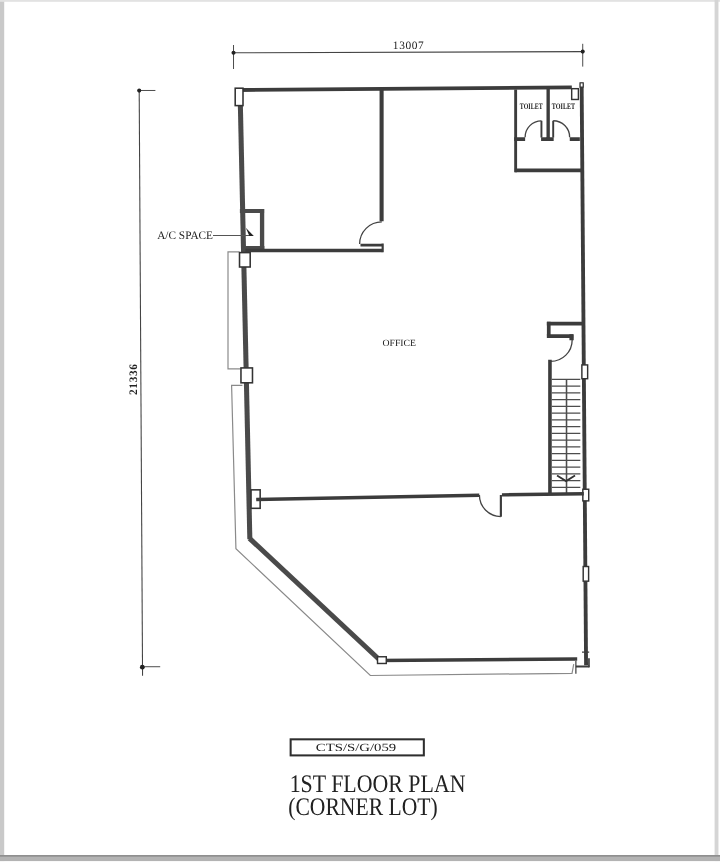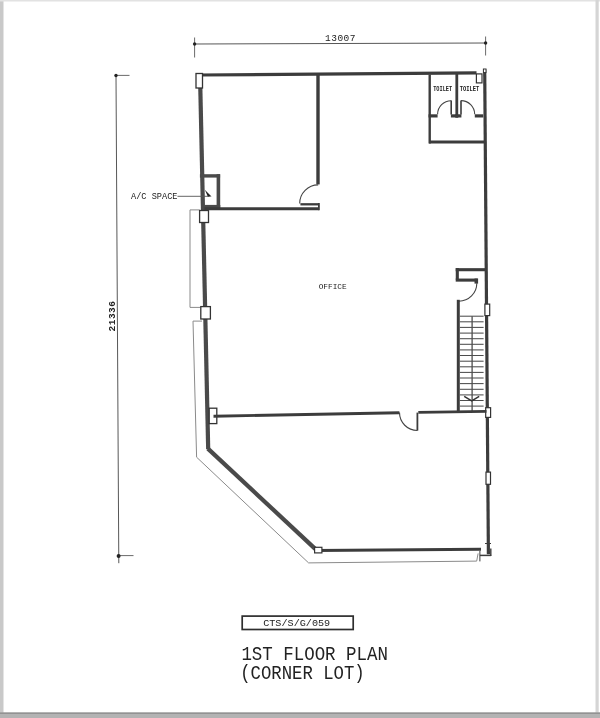--- a/index.html
+++ b/index.html
@@ -1,17 +1,17 @@
 <!DOCTYPE html>
 <html><head>
 <meta charset="utf-8">
 <style>
   html,body{margin:0;padding:0;background:#ffffff;}
   .page{position:relative;width:600px;height:718px;background:#fff;overflow:hidden;
-        font-family:Liberation Mono, monospace;}
+        font-family:Liberation Serif, serif;}
   svg{position:absolute;left:0;top:0;filter:blur(0.35px);}
   text{fill:#222;}text.lb{font-weight:600;}
 </style>
 </head>
 <body>
 <div class="page">
 <svg width="600" height="718" viewBox="0 0 600 718">
 
   <g>
         <rect x="0" y="0" width="3.5" height="718" fill="#c9c9c9"></rect>

